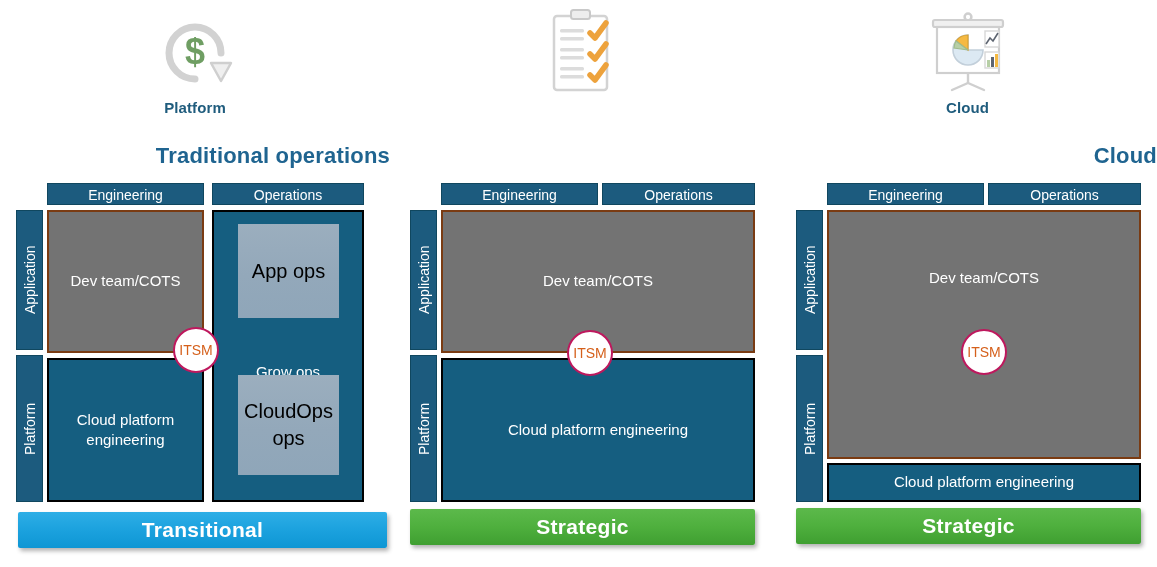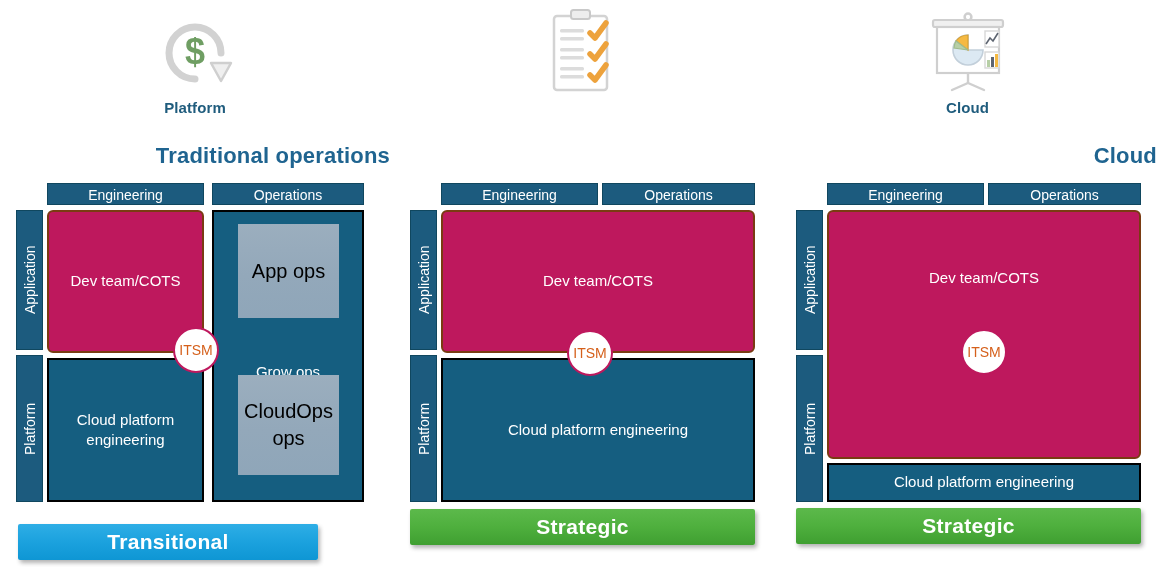--- a/index.html
+++ b/index.html
@@ -115,21 +115,21 @@
     border: 2px solid #000000;
     color: #ffffff;
     font-size: 15px;
     display: flex;
     align-items: center;
     justify-content: center;
     text-align: center;
     line-height: 1.35;
     padding: 2px;
   }
-  .cell.orange { background: #be185d; border-color: #7a3b12; border-radius: 6px; }
+  .cell.orange { background: #737373; border-color: #7a3b12; }
   .cell.teal   { background: #155E80; }
 
   .subbox {
     position: absolute;
     box-sizing: border-box;
     background: linear-gradient(180deg, #9BAEBE 0%, #93A8BA 55%, #8FA6B9 100%);
     color: #000000;
     font-size: 20px;
     display: flex;
     align-items: center;
@@ -171,21 +171,21 @@
     font-weight: bold;
     display: flex;
     align-items: center;
     justify-content: center;
     box-shadow: 2px 3px 4px rgba(0,0,0,.30);
     letter-spacing: .3px;
   }
   .banner.blue  { background: linear-gradient(180deg, #2EAEE6 0%, #1CA2DE 48%, #0E96D4 100%); }
   .banner.green { background: linear-gradient(180deg, #5CB94B 0%, #4FB03E 48%, #3F9F31 100%); }
 
-  .panel-1 .banner { left: 18px; width: 300px; top: 512px; margin-top: 12px; }
+  .panel-1 .banner { left: 18px; width: 369px; top: 512px; }
   .panel-2 .banner { left: 18px; width: 345px; top: 509px; }
   .panel-3 .banner { left: 18px; width: 345px; top: 508px; }
 </style>
 </head>
 <body>
 
 <div class="board">
 
   <div class="panel panel-1">
 

